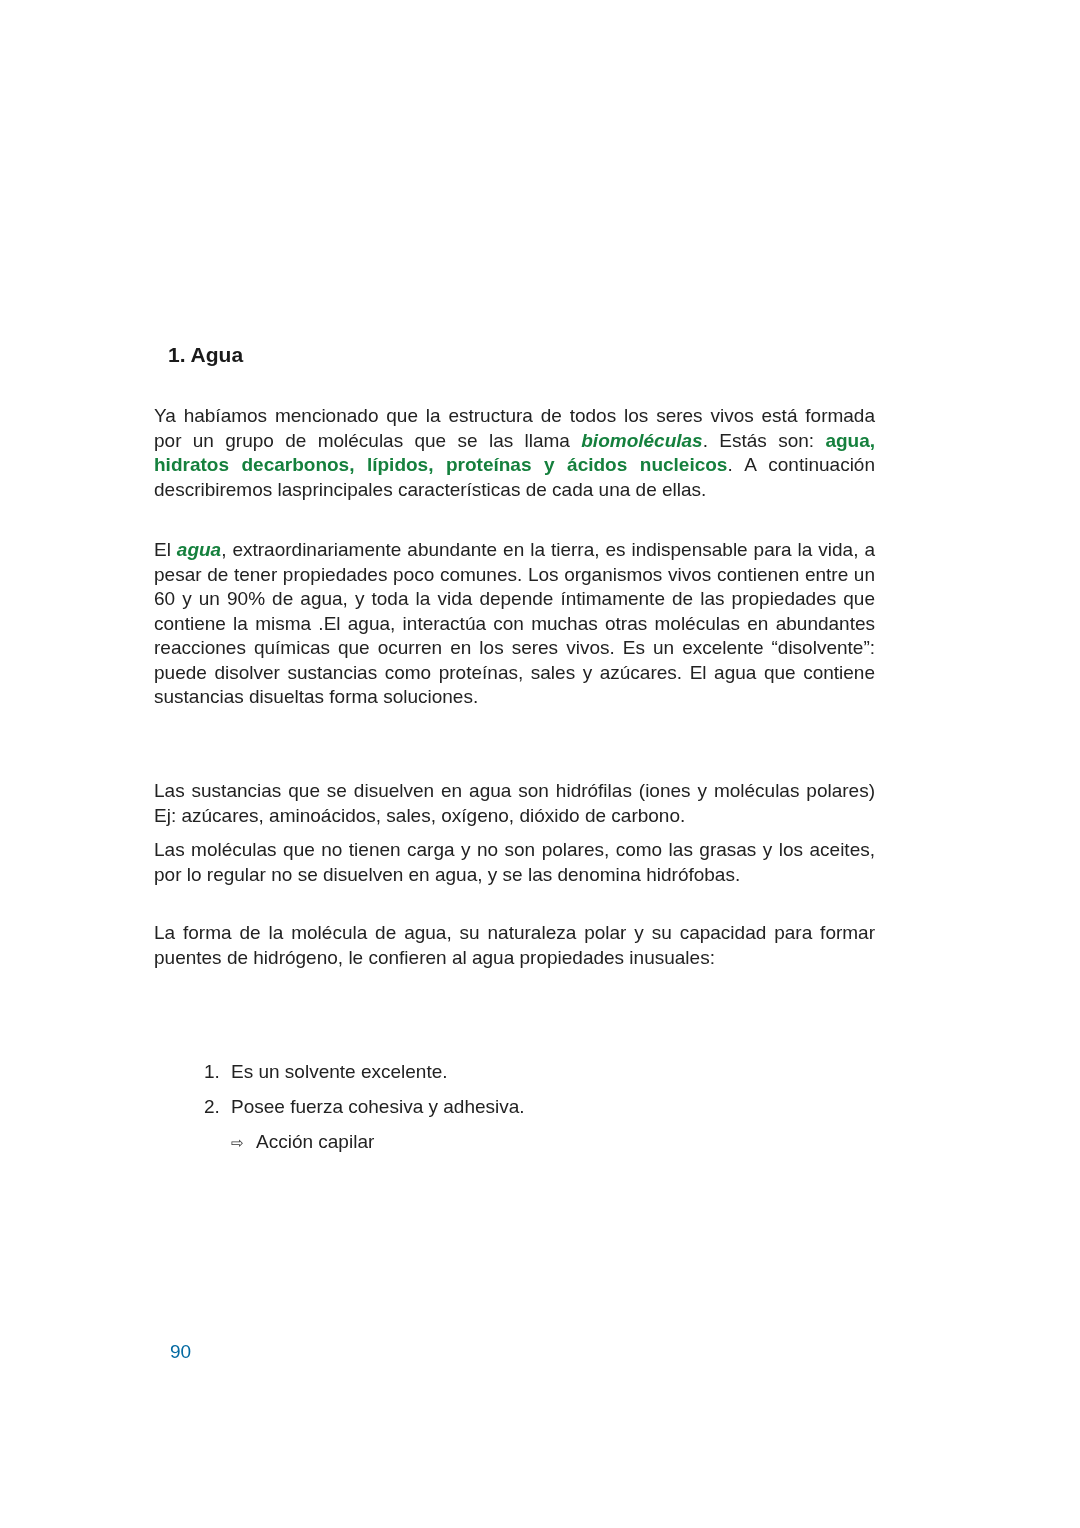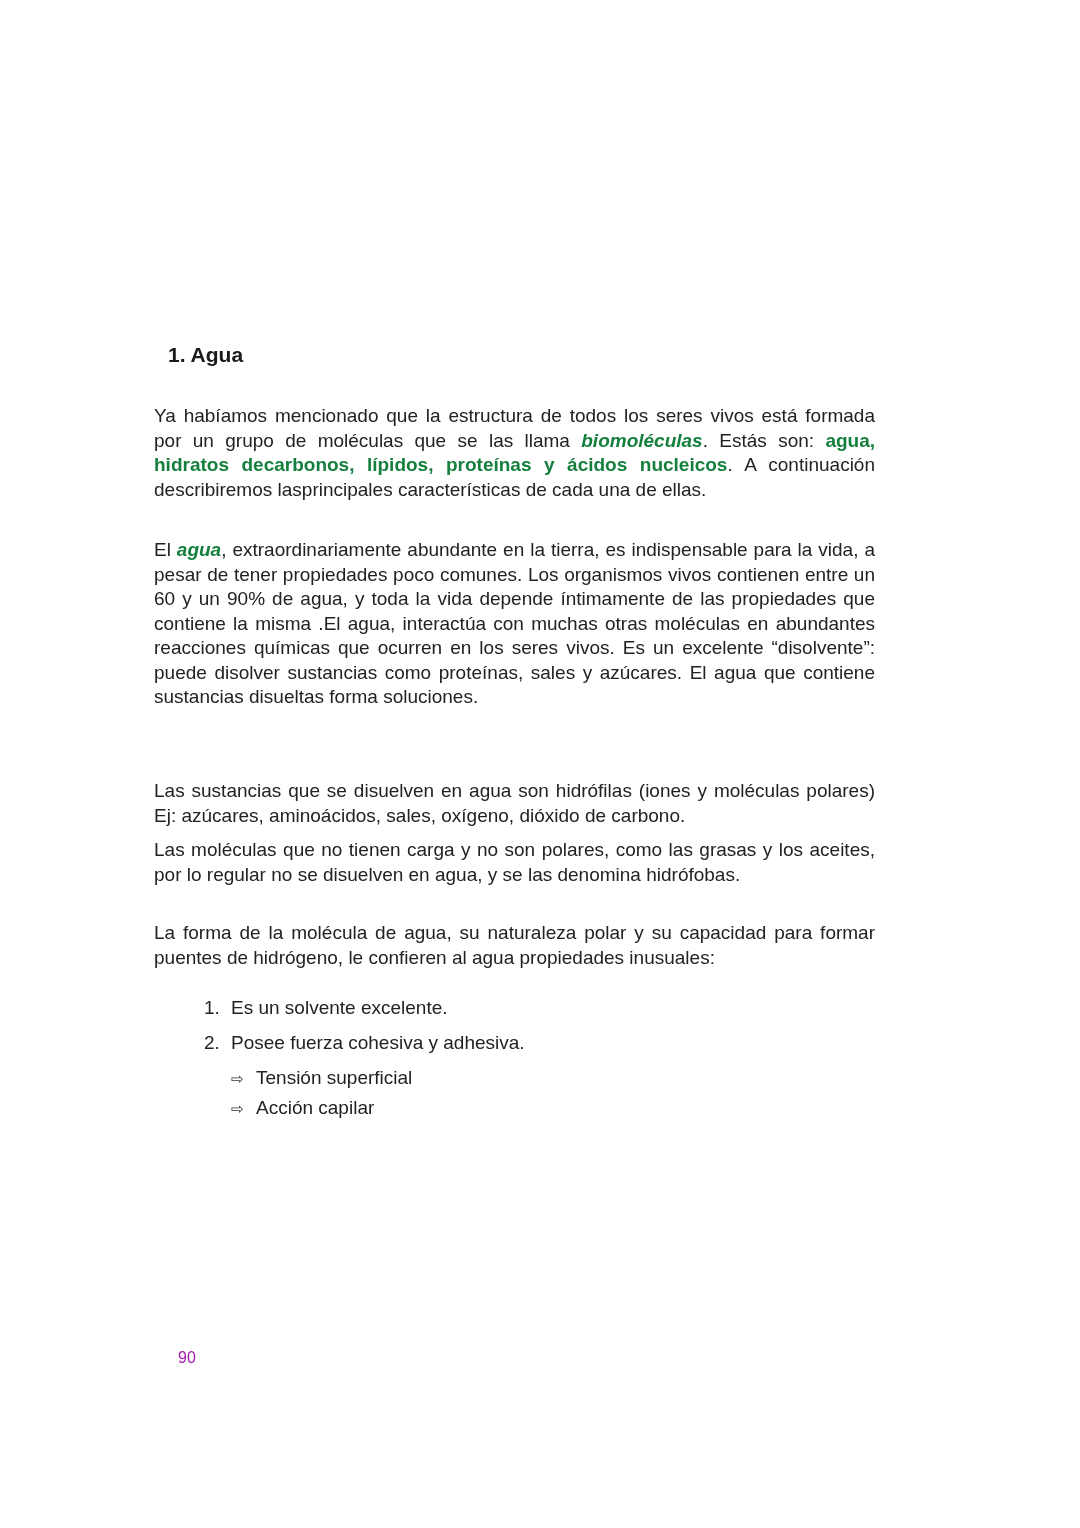--- a/index.html
+++ b/index.html
@@ -44,40 +44,40 @@
     .para b i { font-style: italic; }
     .p1 { top: 404px; }
     .p2 { top: 538px; }
     .p3 { top: 779px; }
     .p4 { top: 838px; }
     .p5 { top: 921px; }
 
     .list {
       position: absolute;
       left: 204px;
-      top: 996px;
+      top: 1060px;
       margin: 0;
       padding: 0;
       list-style: none;
       font-size: 19px;
       color: #222;
     }
     .list li { position: relative; white-space: nowrap; }
     .list .num-item { height: 35px; line-height: 24px; }
     .list .sub-item { height: 30px; line-height: 24px; padding-left: 27px; }
     .list .num { display: inline-block; width: 27px; }
     .list .arrow { display: inline-block; width: 25px; font-size: 15px; color: #333; }
 
     .page-number {
       position: absolute;
       left: 170px;
       top: 1341px;
-      font-size: 16px;
-      color: #a21caf;
-      margin: 8px;
+      font-size: 19px;
+      color: #0369a1;
+      margin: 0;
     }
   </style>
 </head>
 <body>
 
 <div class="page">
 
   <h2 class="heading">1. Agua</h2>
 
   <p class="para p1"><span>Ya habíamos mencionado que la estructura de todos los seres vivos está formada por un grupo de moléculas que se las llama </span><b><i>biomoléculas</i></b><span>. Estás son: </span><b>agua, hidratos decarbonos, lípidos, proteínas y ácidos nucleicos</b><span>. A continuación describiremos lasprincipales características de cada una de ellas.</span></p>
@@ -91,22 +91,19 @@
   <p class="para p5">La forma de la molécula de agua, su naturaleza polar y su capacidad para formar puentes de hidrógeno, le confieren al agua propiedades inusuales:</p>
 
   <ul class="list">
     <li class="num-item">
       <span class="num">1.</span><span>Es un solvente excelente.</span>
     </li>
     <li class="num-item">
       <span class="num">2.</span><span>Posee fuerza cohesiva y adhesiva.</span>
     </li>
     <li class="sub-item">
-      <span class="arrow">⇨</span><span>Tensión superficial</span>
-    </li>
-    <li class="sub-item">
       <span class="arrow">⇨</span><span>Acción capilar</span>
     </li>
   </ul>
 
   <p class="page-number">90</p>
 
 </div>
 
 </body></html>

